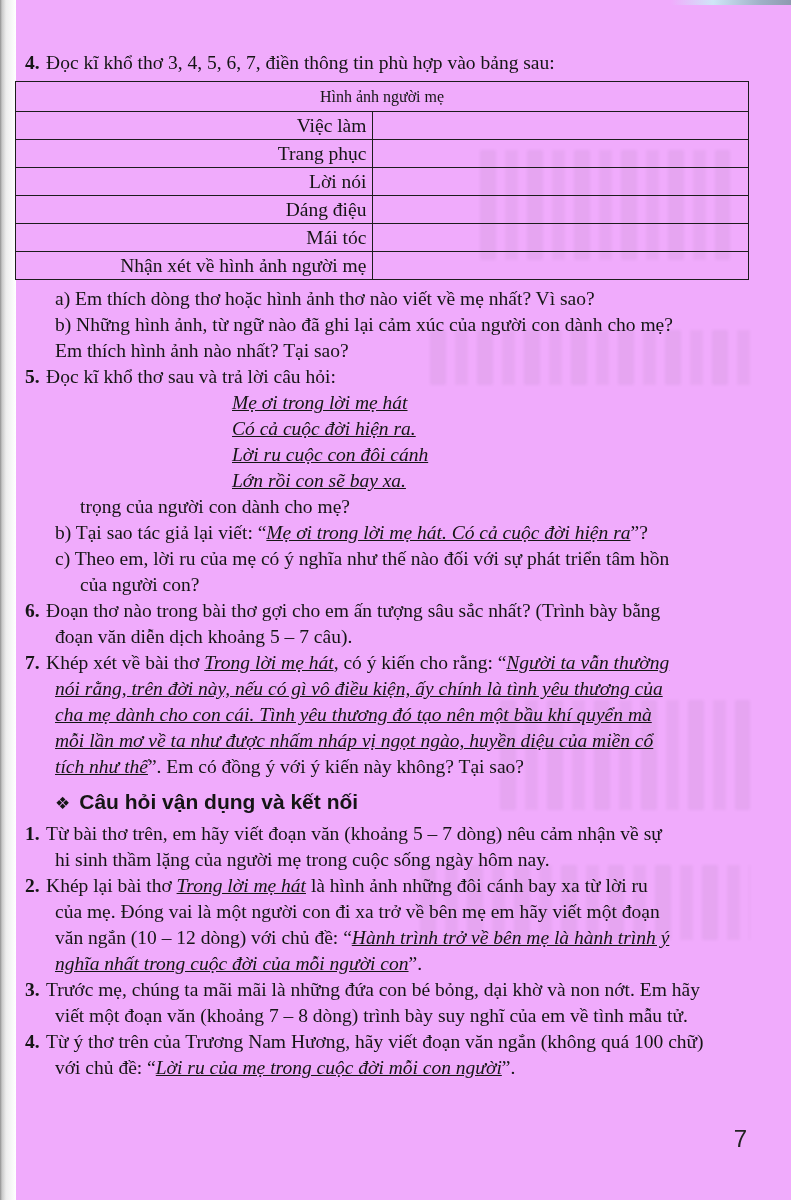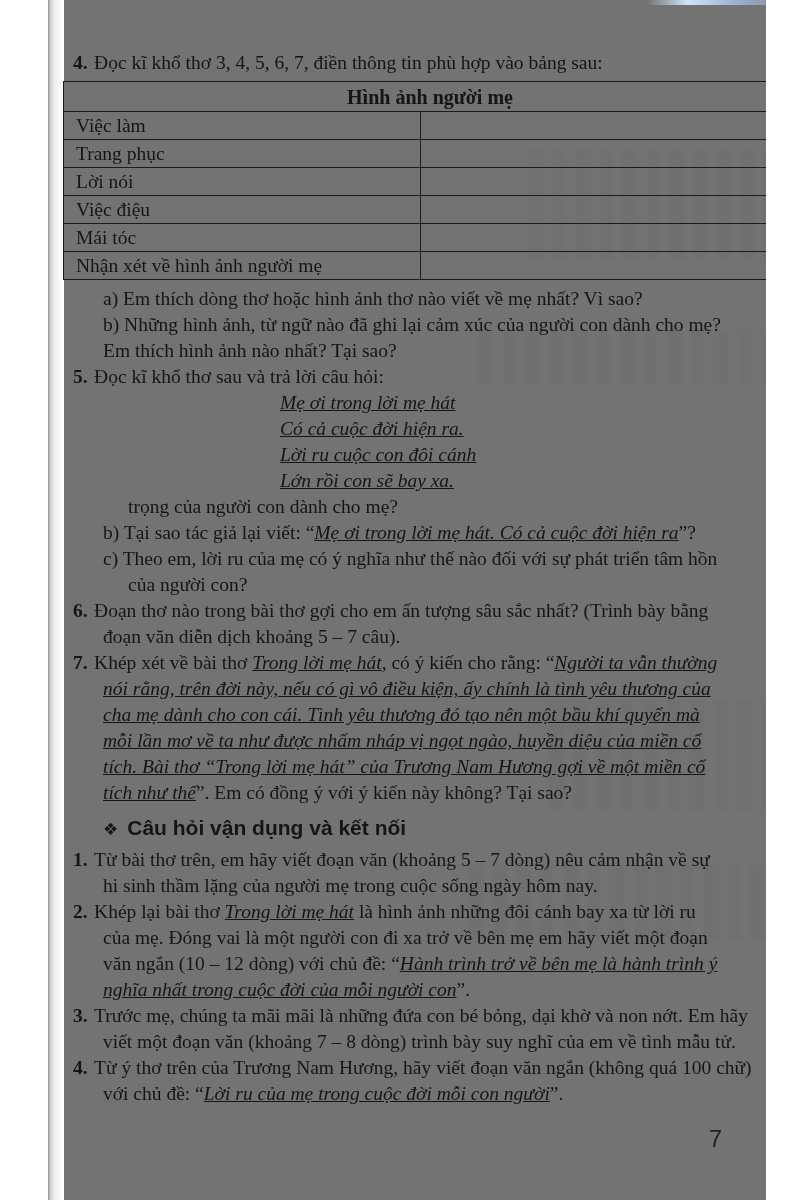--- a/index.html
+++ b/index.html
@@ -1,38 +1,38 @@
 <!DOCTYPE html>
 <html><head>
 <meta charset="utf-8">
 <style>
   html,body{margin:0;padding:0;background:#ffffff;}
   .page{
-    position:relative;width:718px;height:1200px;background:#737373;
+    position:relative;width:791px;height:1200px;background:#f0abfc;
     font-family:"Liberation Serif","DejaVu Serif",serif;
-    color:#151515;font-size:19.5px;line-height:26px;overflow:hidden;margin-left:48px;
+    color:#151515;font-size:19.5px;line-height:26px;overflow:hidden;
   }
   .scan-edge{position:absolute;left:0;top:0;bottom:0;width:16px;
     background:linear-gradient(to right,#8f8f8f 0px,#c9c9c9 2px,#ededed 6px,#ffffff 16px);}
   .corner-strip{position:absolute;top:0;right:0;width:120px;height:5px;
     background:linear-gradient(to right,rgba(255,255,255,0),#cfe6f7 35%,#9fb0c6 75%,#8e9ab0 100%);}
   .bleed{position:absolute;opacity:0.10;filter:blur(1.6px);pointer-events:none;
     background:repeating-linear-gradient(to right,rgba(60,60,60,.55) 0 16px,transparent 16px 25px,rgba(60,60,60,.45) 25px 38px,transparent 38px 47px);
     background-size:auto 9px;background-repeat:repeat;}
   .content{position:absolute;left:25px;top:50px;width:742px;}
   .ln{white-space:nowrap;}
   .first{margin-left:0;}
   .cont{margin-left:30px;}
   .sub{margin-left:30px;}
   .subc{margin-left:55px;}
   .n{font-weight:bold;margin-right:0.33em;}
   .it{font-style:italic;text-decoration:underline;}
   table.fill{border-collapse:collapse;width:734px;margin:5px 0 6px -10px;}
-  table.fill td{border:1.6px solid #1c1c1c;height:27px;padding:0 6px 0 12px;vertical-align:middle;}
-  table.fill td.hd{font-weight:bold;text-align:center;font-size:20px;height:29px;padding:0;}
+  table.fill td{border:1.6px solid #1c1c1c;height:27px;padding:0 6px 0 12px;vertical-align:middle;text-align:right;}
+  table.fill td.hd{font-weight:normal;text-align:center;font-size:16px;height:29px;padding:0;}
   table.fill td.lbl{width:356px;}
   table.fill td.val{width:378px;}
   .poem{margin-left:207px;font-style:italic;}
   .poem .ln{margin:0;text-decoration:underline;}
   .sec-head{margin:6px 0 2px 30px;font-family:"Liberation Sans","DejaVu Sans",sans-serif;
     font-weight:bold;font-size:21px;line-height:32px;white-space:nowrap;}
   .diamond{font-size:17px;margin-right:9px;font-family:"DejaVu Sans",sans-serif;}
   .pagenum{position:absolute;top:1126px;right:44px;
     font-family:"Liberation Sans","DejaVu Sans",sans-serif;font-size:24px;color:#222;}
 </style>
@@ -65,21 +65,21 @@
       </tr>
       <tr>
         <td class="lbl">Trang phục</td>
         <td class="val"></td>
       </tr>
       <tr>
         <td class="lbl">Lời nói</td>
         <td class="val"></td>
       </tr>
       <tr>
-        <td class="lbl">Việc điệu</td>
+        <td class="lbl">Dáng điệu</td>
         <td class="val"></td>
       </tr>
       <tr>
         <td class="lbl">Mái tóc</td>
         <td class="val"></td>
       </tr>
       <tr>
         <td class="lbl">Nhận xét về hình ảnh người mẹ</td>
         <td class="val"></td>
       </tr>
@@ -114,21 +114,20 @@
       <b class="n">6.</b><span>Đoạn thơ nào trong bài thơ gợi cho em ấn tượng sâu sắc nhất? (Trình bày bằng</span>
     </div>
     <div class="ln cont">đoạn văn diễn dịch khoảng 5 – 7 câu).</div>
 
     <div class="ln first">
       <b class="n">7.</b><span>Khép xét về bài thơ </span><span class="it">Trong lời mẹ hát</span><span>, có ý kiến cho rằng: “</span><span class="it">Người ta vẫn thường</span>
     </div>
     <div class="ln cont it">nói rằng, trên đời này, nếu có gì vô điều kiện, ấy chính là tình yêu thương của</div>
     <div class="ln cont it">cha mẹ dành cho con cái. Tình yêu thương đó tạo nên một bầu khí quyển mà</div>
     <div class="ln cont it">mỗi lần mơ về ta như được nhấm nháp vị ngọt ngào, huyền diệu của miền cổ</div>
-    <div class="ln cont it">tích. Bài thơ “Trong lời mẹ hát” của Trương Nam Hương gợi về một miền cổ</div>
     <div class="ln cont">
       <span class="it">tích như thế</span><span>”. Em có đồng ý với ý kiến này không? Tại sao?</span>
     </div>
 
     <div class="sec-head">
       <span class="diamond">❖</span><span>Câu hỏi vận dụng và kết nối</span>
     </div>
 
     <div class="ln first">
       <b class="n">1.</b><span>Từ bài thơ trên, em hãy viết đoạn văn (khoảng 5 – 7 dòng) nêu cảm nhận về sự</span>

